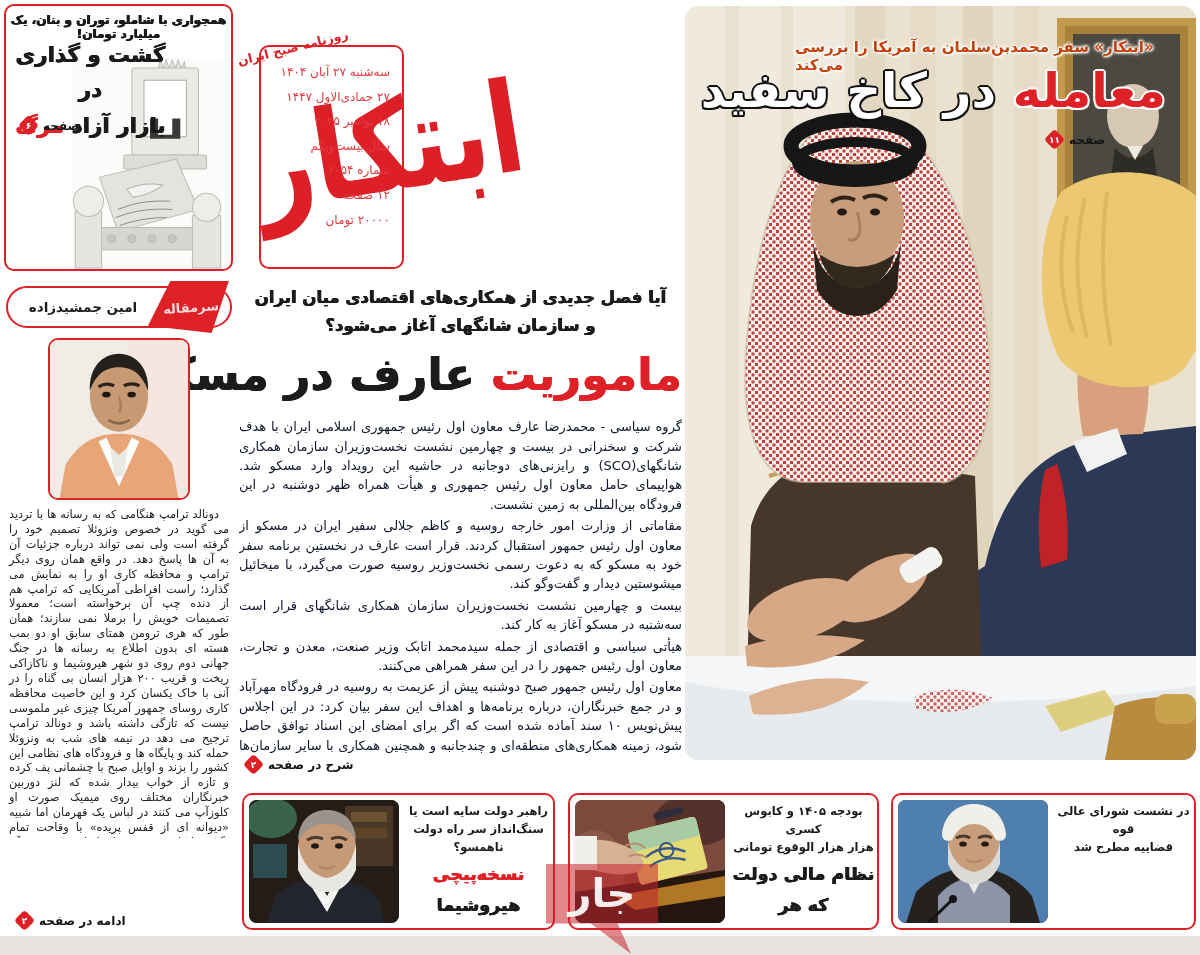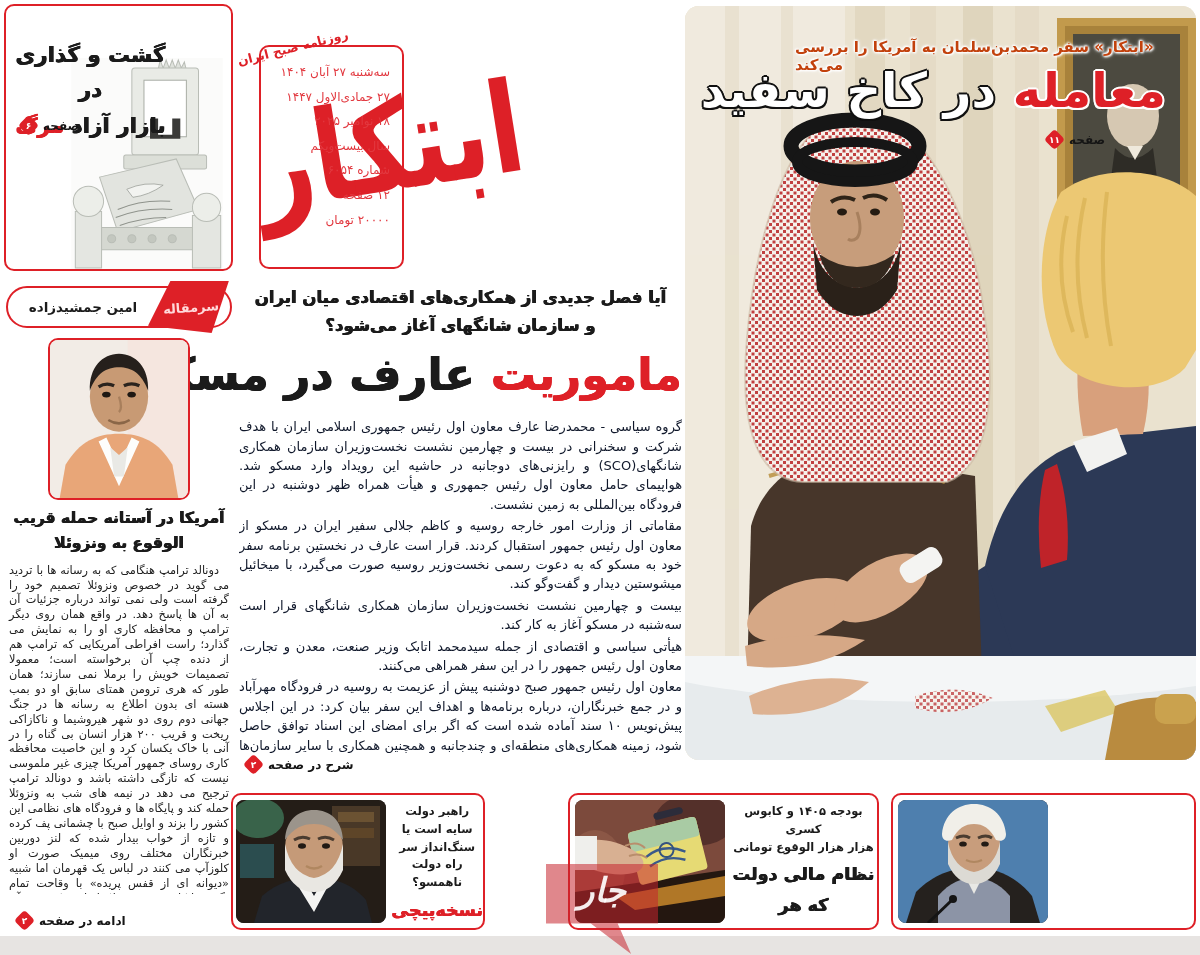--- a/index.html
+++ b/index.html
@@ -56,37 +56,38 @@
   .edit-body{margin-top:8px;padding:0 5px;font-size:11.3px;line-height:14.9px;text-align:justify;height:330px;overflow:hidden;color:#222;}
   .edit-body p{text-indent:10px;}
   .edit-cont{position:absolute;left:6px;bottom:4px;}
   
   .card{position:absolute;top:793px;height:137px;border:2px solid var(--red);border-radius:10px;background:#fff;display:flex;flex-direction:row;overflow:hidden;}
   .card .txt{flex:1;display:flex;flex-direction:column;align-items:center;padding-top:8px;}
   .card .kick{font-size:11.5px;font-weight:bold;text-align:center;line-height:1.55;}
   .card .hl{font-size:17.5px;font-weight:bold;text-align:center;line-height:1.75;margin-top:3px;}
   .card .pic{width:150px;height:123px;margin:5px;border-radius:8px;overflow:hidden;flex:none;background:#222;}
   .card .pic svg{width:100%;height:100%;display:block;}
-  .card1{left:231px;width:254px;}
+  .card1{left:242px;width:313px;}
   .card2{left:568px;width:311px;}
   .card3{left:891px;width:305px;}
   
   .watermark{position:absolute;left:546px;top:864px;width:112px;height:90px;z-index:9;
     background:rgba(198,36,46,.55);
     clip-path:polygon(0 0,100% 0,100% 66%,64% 66%,76% 100%,40% 66%,0 66%);
     display:flex;align-items:flex-start;justify-content:center;pointer-events:none;}
-  .watermark span{color:rgba(255,255,255,.92);font-size:34px;font-weight:bold;margin-top:6px;letter-spacing:4px;font-style:italic;}
+  .watermark span{color:rgba(255,255,255,.92);font-size:40px;font-weight:bold;margin-top:6px;letter-spacing:4px;}
   .bottombar{position:absolute;left:0;top:936px;width:1200px;height:19px;background:#e7e4e2;}
 </style>
 </head>
 <body>
 
 <div class="page">
 
   <div class="topleft">
+    <div class="kick heavy">همجواری با شاملو، توران و بنان، یک میلیارد تومان!</div>
     <svg viewBox="0 0 150 210" aria-hidden="true">
       <rect x="0" y="0" width="150" height="210" fill="#fbfbfa"></rect>
       <g stroke="#b9bdb6" stroke-width="1">
         <polygon points="88,2 91,10 94,2 97,10 100,2 103,10 106,2 109,10 112,4 114,12 86,12" fill="#dfe2dc"></polygon>
         <rect x="60" y="10" width="66" height="86" rx="3" fill="#e9ebe6"></rect>
         <rect x="72" y="22" width="42" height="56" fill="#ffffff" stroke="#a9ada6"></rect>
         <path d="M78,60 h8 v16 h14 v-16 h8 v20 h-30 z" fill="#3a3a38" stroke="none"></path>
         <rect x="52" y="96" width="82" height="14" rx="2" fill="#dcdfd8"></rect>
         <polygon points="28,118 104,100 126,150 46,172" fill="#e2e4df"></polygon>
         <path d="M55,130 q18,-8 36,-4 q-14,10 -30,12 z" fill="#f2f3f0" stroke="#9da19a" stroke-width=".8"></path>
@@ -242,21 +243,20 @@
         <path d="M62,110 l9,8 9,-8 -4,30 h-10 z" fill="#e9e9e5"></path>
         <ellipse cx="71" cy="58" rx="30" ry="36" fill="#c89a74"></ellipse>
         <path d="M41,52 C40,28 54,14 71,14 C88,14 102,28 101,52 C94,34 84,28 71,28 C58,28 48,34 41,52 Z" fill="#26201c"></path>
         <path d="M50,48 q8,-5 16,-1 M76,47 q8,-4 16,0" stroke="#2b241e" stroke-width="3.4" fill="none"></path>
         <ellipse cx="58" cy="56" rx="4.4" ry="3" fill="#1e1813"></ellipse>
         <ellipse cx="84" cy="56" rx="4.4" ry="3" fill="#1e1813"></ellipse>
         <path d="M60,82 q11,7 22,0" stroke="#8a6647" stroke-width="2.6" fill="none"></path>
         <path d="M71,58 q4,12 0,16" stroke="#a87f5c" stroke-width="2.4" fill="none"></path>
       </svg>
     </div>
-    <div class="edit-title heavy">آمریکا در آستانه حمله قریب الوقوع به ونزوئلا</div>
     <div class="edit-body">
       <p>دونالد ترامپ هنگامی که به رسانه ها با تردید می گوید در خصوص ونزوئلا تصمیم خود را گرفته است ولی نمی تواند درباره جزئیات آن به آن ها پاسخ دهد. در واقع همان روی دیگر ترامپ و محافظه کاری او را به نمایش می گذارد؛ راست افراطی آمریکایی که ترامپ هم از دنده چپ آن برخواسته است؛ معمولا تصمیمات خویش را برملا نمی سازند؛ همان طور که هری ترومن همتای سابق او دو بمب هسته ای بدون اطلاع به رسانه ها در جنگ جهانی دوم روی دو شهر هیروشیما و ناکازاکی ریخت و قریب ۲۰۰ هزار انسان بی گناه را در آنی با خاک یکسان کرد و این خاصیت محافظه کاری روسای جمهور آمریکا چیزی غیر ملموسی نیست که تازگی داشته باشد و دونالد ترامپ ترجیح می دهد در نیمه های شب به ونزوئلا حمله کند و پایگاه ها و فرودگاه های نظامی این کشور را بزند و اوایل صبح با چشمانی پف کرده و تازه از خواب بیدار شده که لنز دوربین خبرنگاران مختلف روی میمیک صورت او کلوزآپ می کنند در لباس یک قهرمان اما شبیه «دیوانه ای از قفس پریده» با وقاحت تمام بگوید ما کار مردم ونزوئلا را راحت کردیم و آن ها را از دست قاچاقیان مواد مخدر نجات دادیم.</p>
 
     </div>
     <div class="edit-cont pageref">
       <span>ادامه در صفحه</span><span class="pbadge"><b>۲</b></span>
     </div>
   </div>
 
   <div class="card card1">
@@ -318,20 +318,23 @@
         <path d="M0,44 C20,36 40,40 58,50 C70,58 72,66 62,72 C44,78 18,72 0,62 Z" fill="#d8b092"></path>
         <path d="M50,46 q12,-6 20,2 M54,56 q10,-4 18,2" stroke="#b98e6c" stroke-width="2" fill="none"></path>
         <rect x="0" y="36" width="22" height="34" fill="#efefec"></rect>
         <rect x="78" y="10" width="30" height="7" rx="3.5" transform="rotate(-14 93 13)" fill="#2c2c3a"></rect>
       </svg>
     </div>
   </div>
 
   <div class="card card3">
     <div class="txt">
+      <div class="kick">
+        <span>در نشست شورای عالی قوه</span><br><span>قضاییه مطرح شد</span>
+      </div>
 
     </div>
     <div class="pic">
       <svg viewBox="0 0 150 123" preserveAspectRatio="none" aria-hidden="true">
         <rect width="150" height="123" fill="#4e7fae"></rect>
         <path d="M8,123 L18,92 C36,74 54,68 76,68 C98,68 118,76 134,96 L142,123 Z" fill="#25211e"></path>
         <path d="M40,96 C52,82 64,78 76,78 C88,78 100,82 112,96 L112,123 L40,123 Z" fill="#8c94a6"></path>
         <path d="M70,82 L76,94 L82,82 L78,78 L74,78 Z" fill="#e8e8e4"></path>
         <ellipse cx="76" cy="44" rx="26" ry="30" fill="#c89d7c"></ellipse>
         <path d="M50,42 q5,26 26,30 q21,-4 26,-30 l0,22 q-9,20 -26,20 q-17,0 -26,-20 z" fill="#dcdad4"></path>

